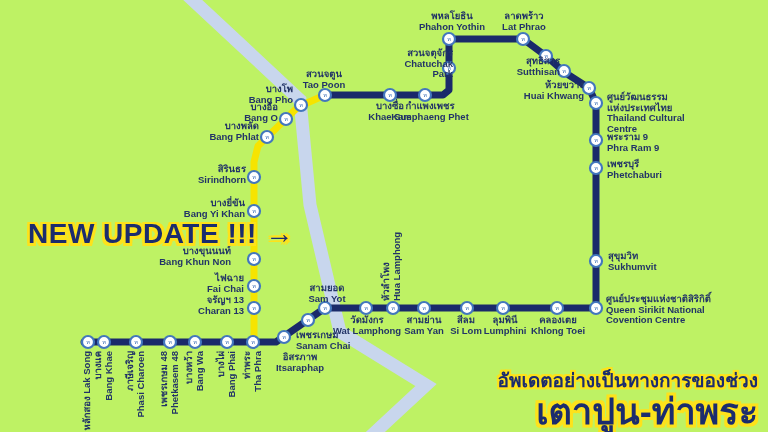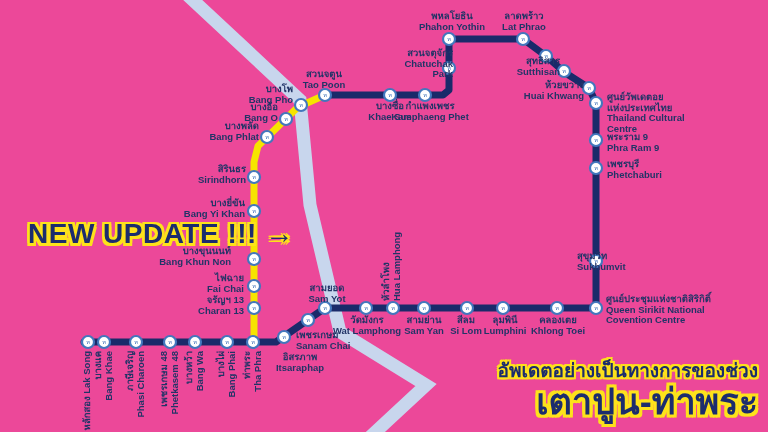--- a/index.html
+++ b/index.html
@@ -1,28 +1,28 @@
 <!DOCTYPE html>
 <html><head>
 <meta charset="utf-8">
 <style>
   html,body{margin:0;padding:0;background:#fff;}
-  #stage{position:relative;width:768px;height:432px;background:#ec4899;overflow:hidden;
+  #stage{position:relative;width:768px;height:432px;background:#bef264;overflow:hidden;
          font-family:"Liberation Sans",sans-serif;}
   #mapsvg{position:absolute;left:0;top:0;}
   .lbl{position:absolute;font:bold 9.5px/10.5px "Liberation Sans",sans-serif;color:#223467;white-space:nowrap;}
   .tc{transform:translateX(-50%);text-align:center;}
   .tr{text-align:right;}
   .vrot{display:inline-block;transform-origin:0 0;transform:rotate(-90deg) translateX(-100%);text-align:right;}
   .vrotup{display:inline-block;transform-origin:0 0;transform:rotate(-90deg);text-align:left;}
   #new-update{position:absolute;left:28px;top:220px;font:bold 28px/1 "Liberation Sans",sans-serif;
     color:#1b2c6e;letter-spacing:.5px;
     text-shadow:-2.5px -2.5px 0 #fde21b,2.5px -2.5px 0 #fde21b,-2.5px 2.5px 0 #fde21b,2.5px 2.5px 0 #fde21b,
                 -2.5px 0 0 #fde21b,2.5px 0 0 #fde21b,0 -2.5px 0 #fde21b,0 2.5px 0 #fde21b;}
-  #caption{position:absolute;right:10px;bottom:10px;text-align:right;color:#1b2c6e;}
+  #caption{position:absolute;right:10px;bottom:0;text-align:right;color:#1b2c6e;}
   .cap1{font:bold 19px/1.25 "Liberation Sans",sans-serif;
     text-shadow:-2px -2px 0 #fde21b,2px -2px 0 #fde21b,-2px 2px 0 #fde21b,2px 2px 0 #fde21b,
                 -2px 0 0 #fde21b,2px 0 0 #fde21b,0 -2px 0 #fde21b,0 2px 0 #fde21b;}
   .cap2{font:bold 36px/1.1 "Liberation Sans",sans-serif;
     text-shadow:-3px -3px 0 #fde21b,3px -3px 0 #fde21b,-3px 3px 0 #fde21b,3px 3px 0 #fde21b,
                 -3px 0 0 #fde21b,3px 0 0 #fde21b,0 -3px 0 #fde21b,0 3px 0 #fde21b;}
 </style>
 </head>
 <body>
 
@@ -92,34 +92,34 @@
   </div>
   <div class="lbl tr" style="right:208px;top:56px">
     <div>สุทธิสาร</div>
     <div>Sutthisan</div>
   </div>
   <div class="lbl tr" style="right:184px;top:80px">
     <div>ห้วยขวาง</div>
     <div>Huai Khwang</div>
   </div>
   <div class="lbl" style="left:607px;top:92px">
-    <div>ศูนย์วัพเดตอย</div>
+    <div>ศูนย์วัฒนธรรม</div>
     <div>แห่งประเทศไทย</div>
     <div>Thailand Cultural</div>
     <div>Centre</div>
   </div>
   <div class="lbl" style="left:607px;top:132px">
     <div>พระราม 9</div>
     <div>Phra Ram 9</div>
   </div>
   <div class="lbl" style="left:607px;top:159px">
     <div>เพชรบุรี</div>
     <div>Phetchaburi</div>
   </div>
-  <div class="lbl" style="left:577px;top:251px">
+  <div class="lbl" style="left:608px;top:251px">
     <div>สุขุมวิท</div>
     <div>Sukhumvit</div>
   </div>
   <div class="lbl" style="left:606px;top:294px">
     <div>ศูนย์ประชุมแห่งชาติสิริกิติ์</div>
     <div>Queen Sirikit National</div>
     <div>Covention Centre</div>
   </div>
   <div class="lbl tc" style="left:558px;top:315px">
     <div>คลองเตย</div>

